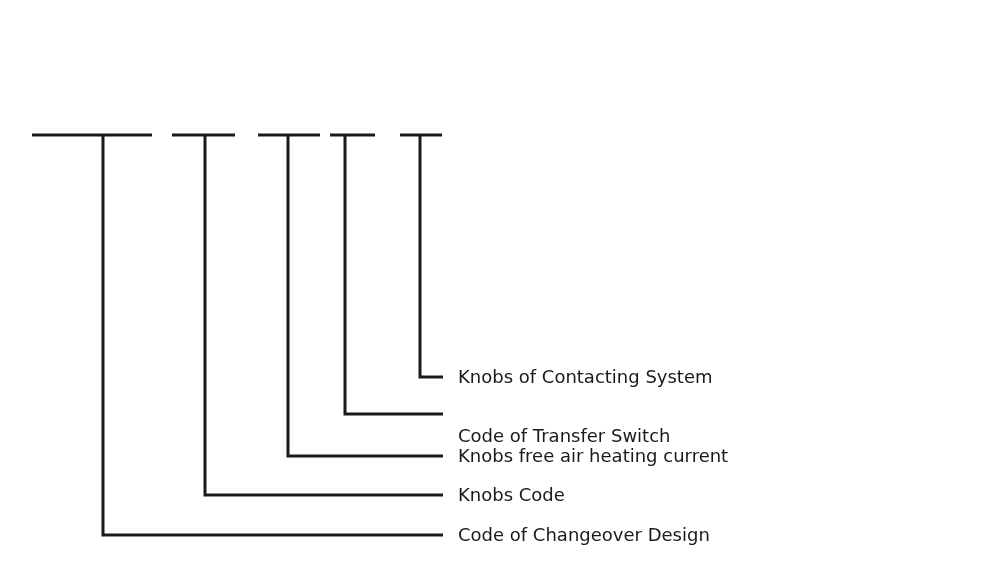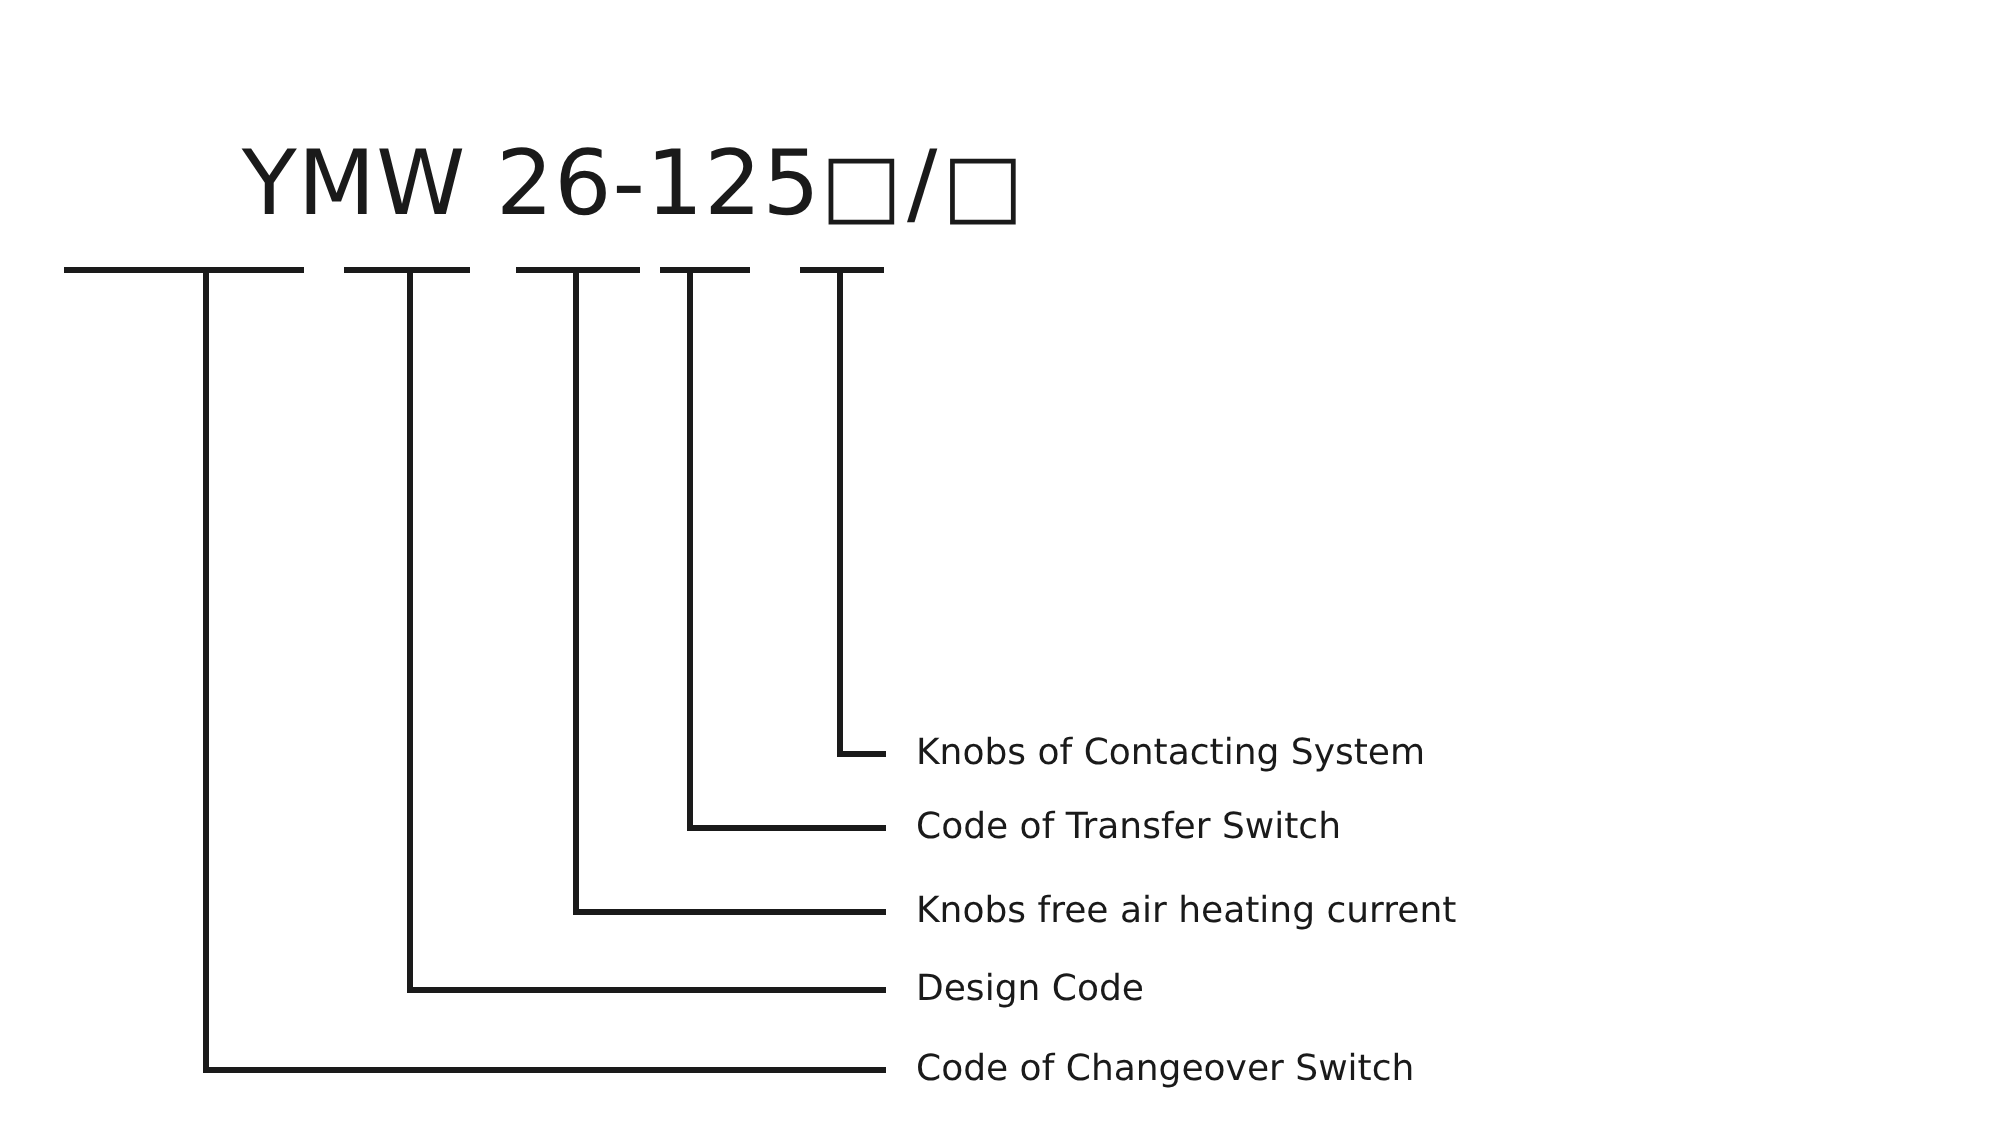--- a/index.html
+++ b/index.html
@@ -73,39 +73,36 @@
     white-space: nowrap;
     transform: translateY(-50%);
   }
 </style>
 </head>
 <body>
 
 <div id="diagram-root">
 
   <div class="code-block">
-    <div class="code-line">
-      <span class="code-seg">YMW</span><span class="code-seg"> </span><span class="code-seg">26-125</span><span class="code-seg code-box">□</span><span class="code-seg code-slash">/</span><span class="code-seg code-box">□</span>
-    </div>
   </div>
 
   <svg id="leader-lines" viewBox="0 0 1000 567" width="1000" height="567">
       <line x1="400" y1="135" x2="442" y2="135"></line>
       <path d="M 420 135 L 420 377 L 443 377"></path>
       <line x1="330" y1="135" x2="375" y2="135"></line>
       <path d="M 345 135 L 345 414 L 443 414"></path>
       <line x1="258" y1="135" x2="320" y2="135"></line>
       <path d="M 288 135 L 288 456 L 443 456"></path>
       <line x1="172" y1="135" x2="235" y2="135"></line>
       <path d="M 205 135 L 205 495 L 443 495"></path>
       <line x1="32" y1="135" x2="152" y2="135"></line>
       <path d="M 103 135 L 103 535 L 443 535"></path>
     </svg>
 
   <div id="label-layer">
       <div class="label" style="top: 377px;">Knobs of Contacting System</div>
-      <div class="label" style="top: 414px; text-align: right;">Code of Transfer Switch</div>
+      <div class="label" style="top: 436px; text-align: right;">Code of Transfer Switch</div>
       <div class="label" style="top: 456px;">Knobs free air heating current</div>
-      <div class="label" style="top: 495px;">Design Code</div>
-      <div class="label" style="top: 535px;">Code of Changeover Switch</div>
+      <div class="label" style="top: 495px;">Knobs Code</div>
+      <div class="label" style="top: 535px;">Code of Changeover Design</div>
     </div>
 
 </div>
 
 </body></html>

